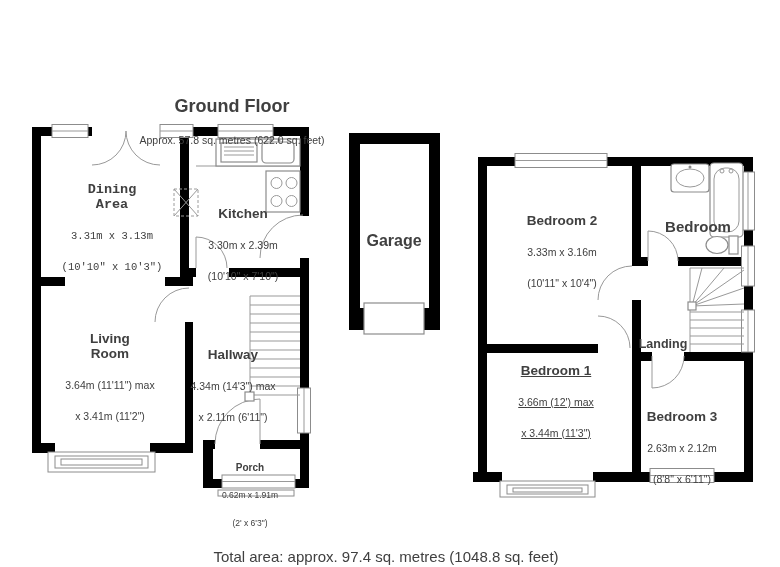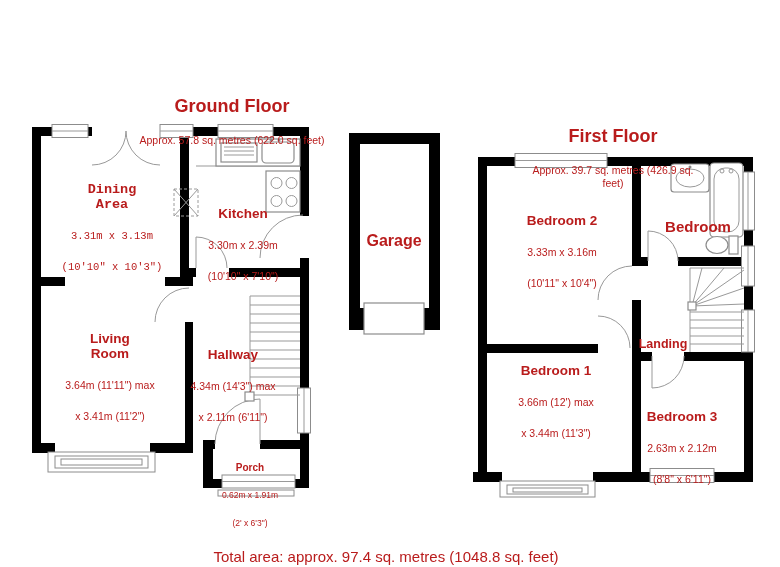--- a/index.html
+++ b/index.html
@@ -1,17 +1,17 @@
 <!DOCTYPE html>
 <html><head>
 <meta charset="utf-8">
 <style>
   html,body{margin:0;padding:0;background:#fff;}
   .canvas{position:relative;width:780px;height:567px;background:#fff;overflow:hidden;
-          font-family:"Liberation Sans",sans-serif;color:#b91c1c;}
+          font-family:"Liberation Sans",sans-serif;color:#404040;}
   svg{position:absolute;left:0;top:0;}
   .wall{fill:#000;stroke:none;}
   .gap{fill:#fff;stroke:none;}
   .win{fill:#fff;stroke:#8c8c8c;stroke-width:1;}
   .thin{fill:none;stroke:#999;stroke-width:1;}
   .fix{fill:#fff;stroke:#8c8c8c;stroke-width:1.2;}
   .dash{fill:none;stroke:#9c9c9c;stroke-width:1;stroke-dasharray:3,2;}
   .lbl{position:absolute;transform:translateX(-50%);text-align:center;white-space:pre-line;}
   .floor-title{font-size:18px;font-weight:bold;line-height:20px;}
   .floor-sub{font-size:10.5px;line-height:13px;}
@@ -273,40 +273,36 @@
 <div class="lbl sm" style="left:250px;top:444px;">
   <div class="rname">Porch</div>
   <div class="rdims">0.62m x 1.91m</div>
   <div class="rdims">(2' x 6'3")</div>
 </div>
 
 <div class="lbl" style="left:394px;top:214px;">
   <div class="garage-name">Garage</div>
 </div>
 
-<div class="lbl" style="left:613px;top:108px;">
-  <div class="floor-title">First Floor</div>
-  <div class="floor-sub">Approx. 39.7 sq. metres (426.9 sq. feet)</div>
-</div>
 
 <div class="lbl" style="left:562px;top:195px;">
   <div class="rname">Bedroom 2</div>
   <div class="rdims">3.33m x 3.16m</div>
   <div class="rdims">(10'11" x 10'4")</div>
 </div>
 
 <div class="lbl" style="left:698px;top:200px;">
   <div class="bath-name">Bedroom</div>
 </div>
 
 <div class="lbl" style="left:663px;top:319px;">
   <div class="landing-name">Landing</div>
 </div>
 
-<div class="lbl" style="left:556px;top:345px;">
+<div class="lbl" style="left:556px;top:345px;text-decoration:underline;">
   <div class="rname">Bedroom 1</div>
   <div class="rdims">3.66m (12') max</div>
   <div class="rdims">x 3.44m (11'3")</div>
 </div>
 
 <div class="lbl" style="left:682px;top:391px;">
   <div class="rname">Bedroom 3</div>
   <div class="rdims">2.63m x 2.12m</div>
   <div class="rdims">(8'8" x 6'11")</div>
 </div>

